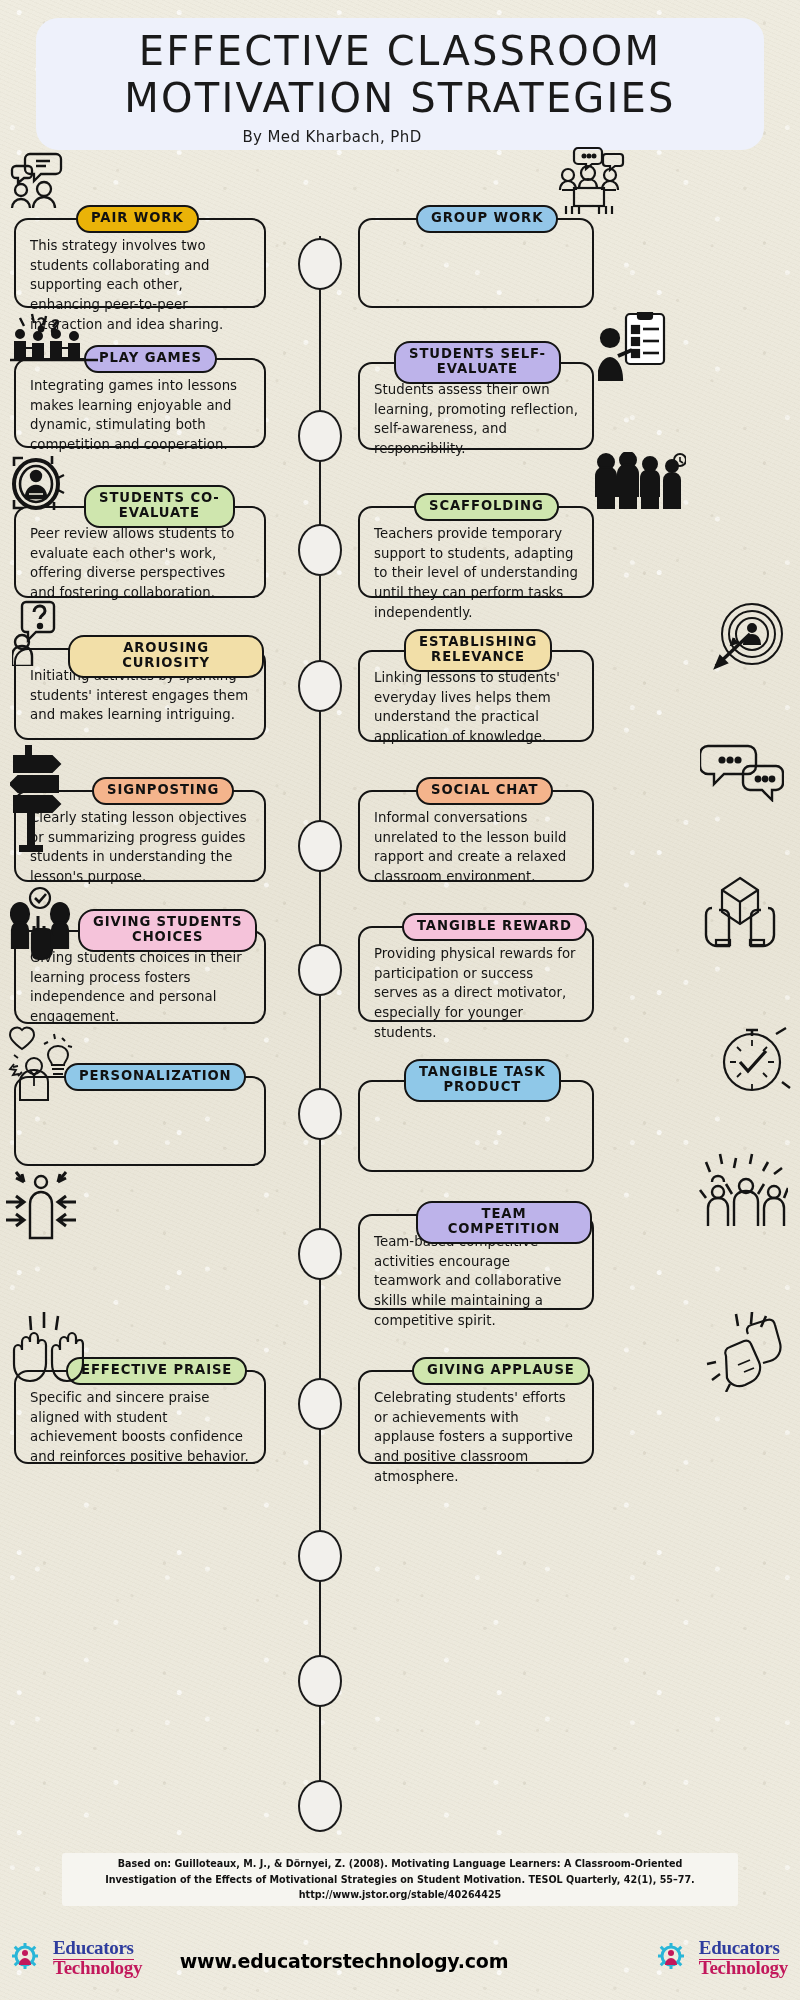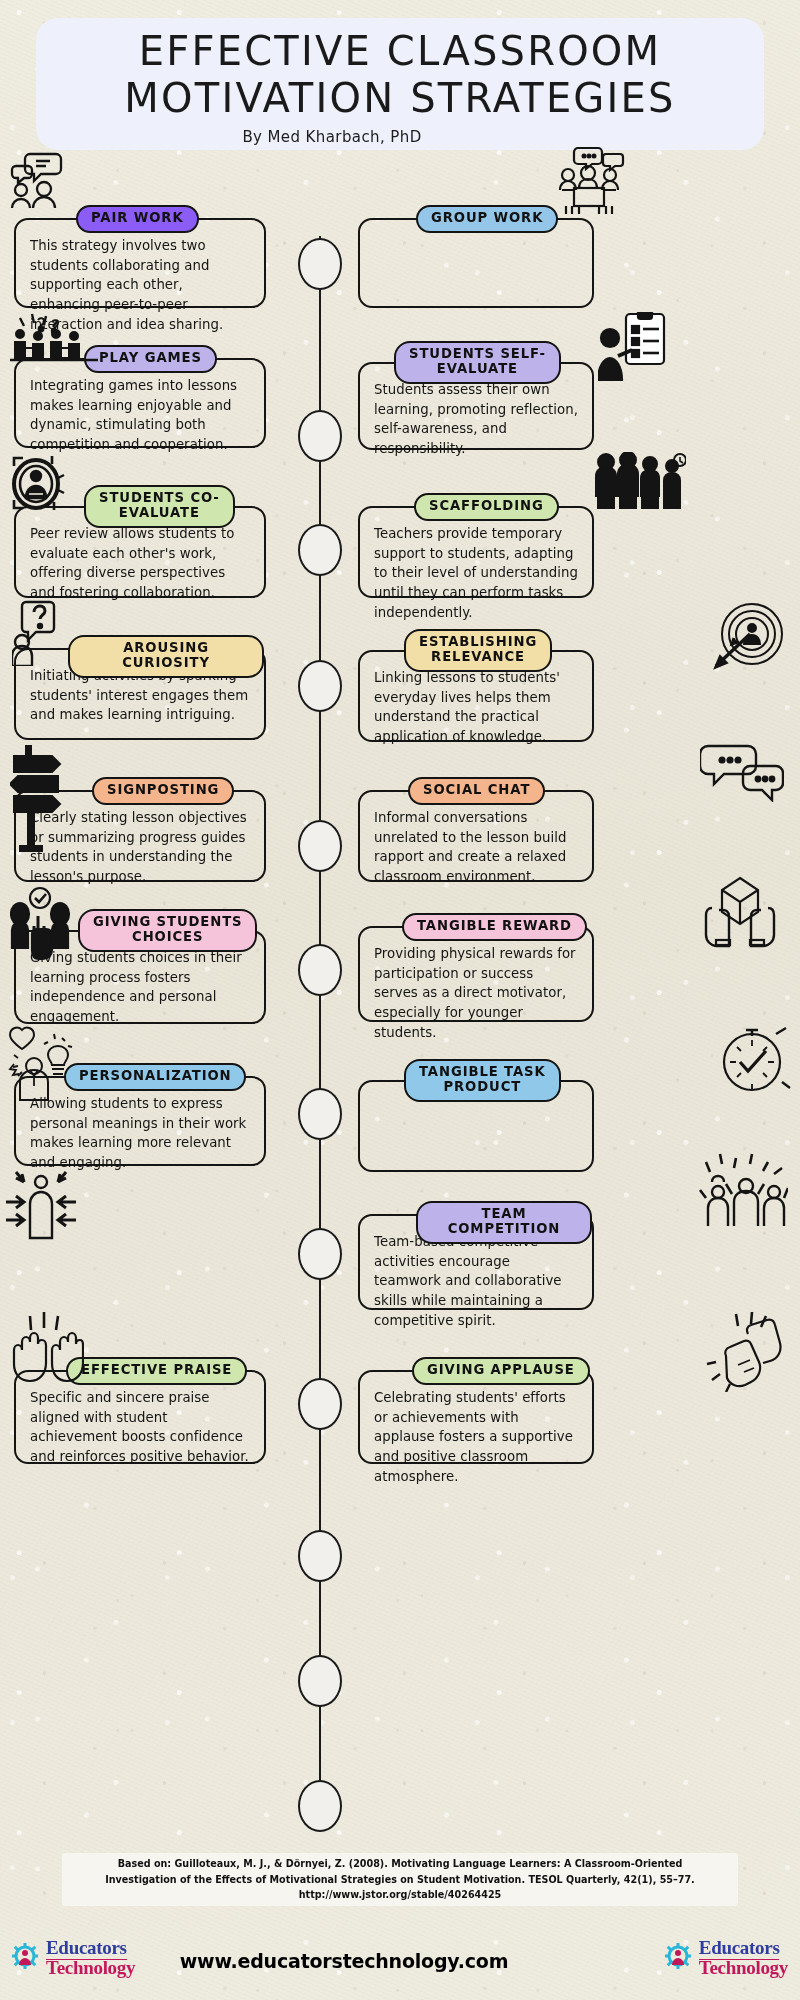--- a/index.html
+++ b/index.html
@@ -153,21 +153,21 @@
     font-size: 19px;
     font-weight: 700;
     color: #000000;
     letter-spacing: -.2px;
   }
   .logo {
     position: absolute;
     top: 1938px;
     display: flex;
     align-items: center;
-    gap: 8px;
+    gap: 15px;
   }
   .logo.left-logo { left: 12px; }
   .logo.right-logo { right: 12px; }
   .logo-text { line-height: 1.0; }
   .logo-educators {
     font-family: "Liberation Serif", serif;
     font-size: 19px; font-weight: 700;
     color: #2f3d9e;
     letter-spacing: -.3px;
     border-bottom: 1.6px solid #c2185b;
@@ -203,21 +203,21 @@
   <div class="tl-dot" style="top:820px"></div>
   <div class="tl-dot" style="top:944px"></div>
   <div class="tl-dot" style="top:1088px"></div>
   <div class="tl-dot" style="top:1228px"></div>
   <div class="tl-dot" style="top:1378px"></div>
   <div class="tl-dot" style="top:1530px"></div>
   <div class="tl-dot" style="top:1655px"></div>
   <div class="tl-dot" style="top:1780px"></div>
 
   <div class="card left" style="top:218px;height:90px">
-    <div class="badge" style="left:60px;background:#8b5cf6">PAIR WORK</div>
+    <div class="badge" style="left:60px;background:#eab308">PAIR WORK</div>
     <div class="card-body">This strategy involves two students collaborating and supporting each other, enhancing peer-to-peer interaction and idea sharing.</div>
   </div>
   <div class="deco-icon" style="left:8px;top:148px">
     <svg width="64" height="62" viewBox="0 0 64 62" fill="none" stroke="#141414" stroke-width="2.3">
       <path d="M22 6h26a5 5 0 0 1 5 5v10a5 5 0 0 1-5 5H33l-7 7v-7h-4a5 5 0 0 1-5-5V11a5 5 0 0 1 5-5z"></path>
       <path d="M28 13h14M28 18h10" stroke-width="2.6"></path>
       <path d="M8 18h12a4 4 0 0 1 4 4v4a4 4 0 0 1-4 4h-4l-6 5v-5H8a4 4 0 0 1-4-4v-4a4 4 0 0 1 4-4z"></path>
       <circle cx="13" cy="42" r="6"></circle>
         <path d="M4 60a9 9 0 0 1 18 0"></path>
       <circle cx="36" cy="41" r="7"></circle>
@@ -371,21 +371,21 @@
       <rect x="16" y="4" width="5" height="8" fill="#141414"></rect>
       <path d="M4 14h38l8 8-8 8H4z" fill="#141414"></path>
       <path d="M48 34h-40l-8 8 8 8h40z" fill="#141414"></path>
       <path d="M4 54h38l8 8-8 8H4z" fill="#141414"></path>
       <rect x="18" y="70" width="6" height="34" fill="#141414"></rect>
       <rect x="10" y="104" width="22" height="5" fill="#141414"></rect>
     </svg>
   </div>
 
   <div class="card right" style="top:790px;height:92px">
-    <div class="badge" style="left:48px;background:#f4b48c">SOCIAL CHAT</div>
+    <div class="badge" style="left:56px;background:#f4b48c">SOCIAL CHAT</div>
     <div class="card-body">Informal conversations unrelated to the lesson build rapport and create a relaxed classroom environment.</div>
   </div>
   <div class="deco-icon" style="left:700px;top:742px">
     <svg width="84" height="60" viewBox="0 0 84 60" fill="none" stroke="#141414" stroke-width="2.4">
       <path d="M8 4h40a8 8 0 0 1 8 8v12a8 8 0 0 1-8 8H24l-10 10V32h-6a8 8 0 0 1-8-8V12a8 8 0 0 1 8-8z"></path>
       <circle cx="22" cy="18" r="2.4" fill="#141414"></circle>
         <circle cx="30" cy="18" r="2.4" fill="#141414"></circle>
         <circle cx="38" cy="18" r="2.4" fill="#141414"></circle>
       <path d="M50 24h26a7 7 0 0 1 7 7v10a7 7 0 0 1-7 7h-4v10l-10-10h-12a7 7 0 0 1-7-7V31a7 7 0 0 1 7-7z"></path>
       <circle cx="58" cy="37" r="2.2" fill="#141414"></circle>
@@ -422,21 +422,20 @@
       <path d="M22 16l18 12 18-12M40 28v22"></path>
       <path d="M12 34c-4 0-6 3-6 7v20c0 6 5 11 11 11h12V42c0-4-3-6-6-6h-4" stroke-width="2.4"></path>
       <path d="M68 34c4 0 6 3 6 7v20c0 6-5 11-11 11H51V42c0-4 3-6 6-6h4" stroke-width="2.4"></path>
       <rect x="16" y="66" width="14" height="5"></rect>
         <rect x="50" y="66" width="14" height="5"></rect>
     </svg>
   </div>
 
   <div class="card left" style="top:1076px;height:90px">
     <div class="badge" style="left:48px;background:#8fc8e8">PERSONALIZATION</div>
-    <div class="card-body">Allowing students to express personal meanings in their work makes learning more relevant and engaging.</div>
   </div>
   <div class="deco-icon" style="left:8px;top:1024px">
     <svg width="76" height="78" viewBox="0 0 76 78" fill="none" stroke="#141414" stroke-width="2">
       <path d="M14 6c-4-5-12-2-12 5 0 6 12 14 12 14s12-8 12-14c0-7-8-10-12-5z"></path>
       <path d="M10 34l-4-3M10 42l-5 1M14 48l-4 4" stroke-width="1.8"></path>
       <path d="M6 40l-4 5 6 1-3 5 6-1" stroke-width="1.8"></path>
       <path d="M46 10l1 5M54 14l3 3M40 18l-4 2M60 22l4 1" stroke-width="2"></path>
       <path d="M50 22c-6 0-10 4-10 9 0 5 4 7 4 10h12c0-3 4-5 4-10 0-5-4-9-10-9z"></path>
       <path d="M44 45h12M45 50h10" stroke-width="2"></path>
       <circle cx="26" cy="42" r="8"></circle>

